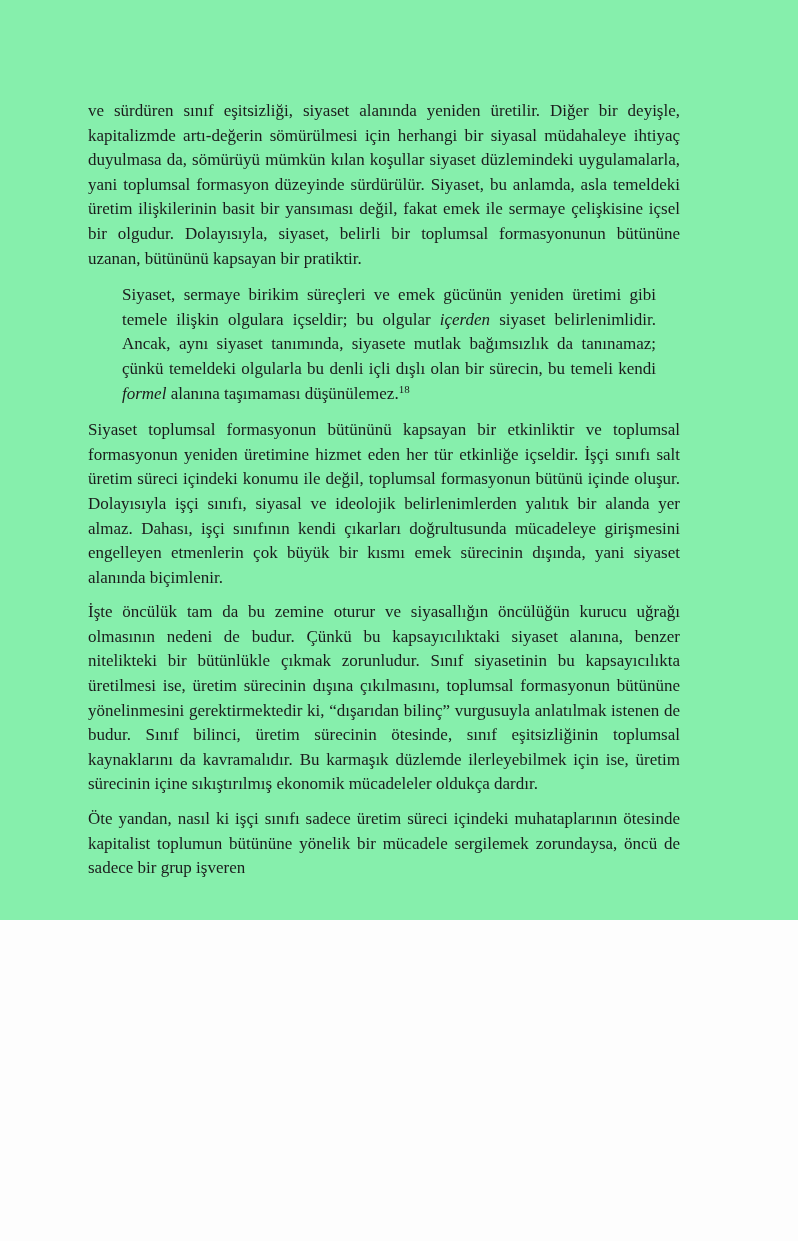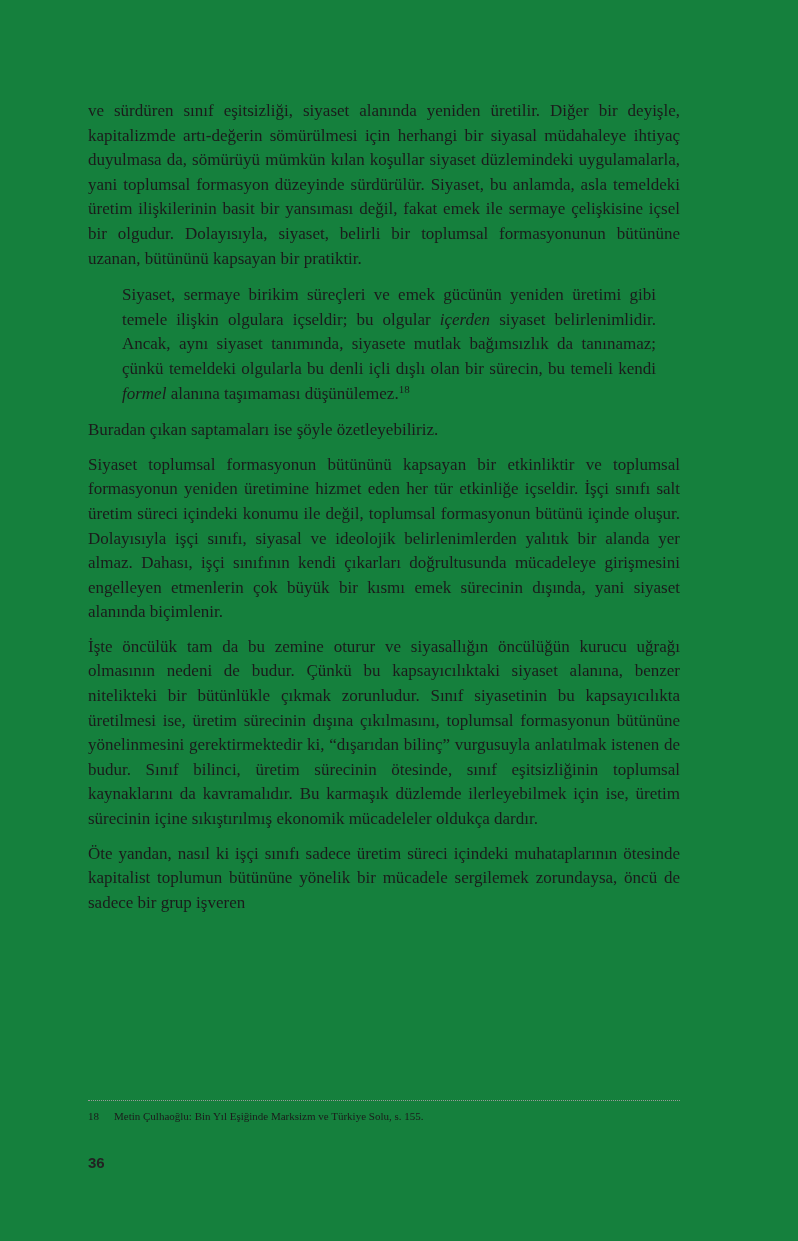--- a/index.html
+++ b/index.html
@@ -9,22 +9,22 @@
   body {
     width: 798px;
     height: 1241px;
     background: #fdfdfd;
     font-family: "Liberation Serif", "DejaVu Serif", serif;
     color: #1b1b1b;
   }
   .page {
     position: relative;
     width: 798px;
-    height: 1241px;
-    background: #15803d;
+    height: 920px;
+    background: #86efac;
     overflow: hidden;
   }
   .text-block {
     position: absolute;
     left: 88px;
     top: 99px;
     width: 592px;
     max-height: 996px;
     overflow: hidden;
     font-size: 17px;
@@ -91,21 +91,20 @@
 <div class="page">
 
   <div class="text-block">
 
     <p class="para">ve sürdüren sınıf eşitsizliği, siyaset alanında yeniden üretilir. Diğer bir deyişle, kapitalizmde artı-değerin sömürülmesi için herhangi bir siyasal müdahaleye ihtiyaç duyulmasa da, sömürüyü mümkün kılan koşullar siyaset düzlemindeki uygulamalarla, yani toplumsal formasyon düzeyinde sürdürülür. Siyaset, bu anlamda, asla temeldeki üretim ilişkilerinin basit bir yansıması değil, fakat emek ile sermaye çelişkisine içsel bir olgudur. Dolayısıyla, siyaset, belirli bir toplumsal formasyonunun bütününe uzanan, bütününü kapsayan bir pratiktir.</p>
 
     <blockquote class="quote">
       <span>Siyaset, sermaye birikim süreçleri ve emek gücünün yeniden üretimi gibi temele ilişkin olgulara içseldir; bu olgular </span><em>içerden</em><span> siyaset belirlenimlidir. Ancak, aynı siyaset tanımında, siyasete mutlak bağımsızlık da tanınamaz; çünkü temeldeki olgularla bu denli içli dışlı olan bir sürecin, bu temeli kendi </span><em>formel</em><span> alanına taşımaması düşünülemez.</span><sup class="fnref">18</sup>
     </blockquote>
 
-    <p class="para">Buradan çıkan saptamaları ise şöyle özetleyebiliriz.</p>
 
     <p class="para">Siyaset toplumsal formasyonun bütününü kapsayan bir etkinliktir ve toplumsal formasyonun yeniden üretimine hizmet eden her tür etkinliğe içseldir. İşçi sınıfı salt üretim süreci içindeki konumu ile değil, toplumsal formasyonun bütünü içinde oluşur. Dolayısıyla işçi sınıfı, siyasal ve ideolojik belirlenimlerden yalıtık bir alanda yer almaz. Dahası, işçi sınıfının kendi çıkarları doğrultusunda mücadeleye girişmesini engelleyen etmenlerin çok büyük bir kısmı emek sürecinin dışında, yani siyaset alanında biçimlenir.</p>
 
     <p class="para">İşte öncülük tam da bu zemine oturur ve siyasallığın öncülüğün kurucu uğrağı olmasının nedeni de budur. Çünkü bu kapsayıcılıktaki siyaset alanına, benzer nitelikteki bir bütünlükle çıkmak zorunludur. Sınıf siyasetinin bu kapsayıcılıkta üretilmesi ise, üretim sürecinin dışına çıkılmasını, toplumsal formasyonun bütününe yönelinmesini gerektirmektedir ki, “dışarıdan bilinç” vurgusuyla anlatılmak istenen de budur. Sınıf bilinci, üretim sürecinin ötesinde, sınıf eşitsizliğinin toplumsal kaynaklarını da kavramalıdır. Bu karmaşık düzlemde ilerleyebilmek için ise, üretim sürecinin içine sıkıştırılmış ekonomik mücadeleler oldukça dardır.</p>
 
     <p class="para">Öte yandan, nasıl ki işçi sınıfı sadece üretim süreci içindeki muhataplarının ötesinde kapitalist toplumun bütününe yönelik bir mücadele sergilemek zorundaysa, öncü de sadece bir grup işveren</p>
 
   </div>
 
   <div class="footnote-area">

